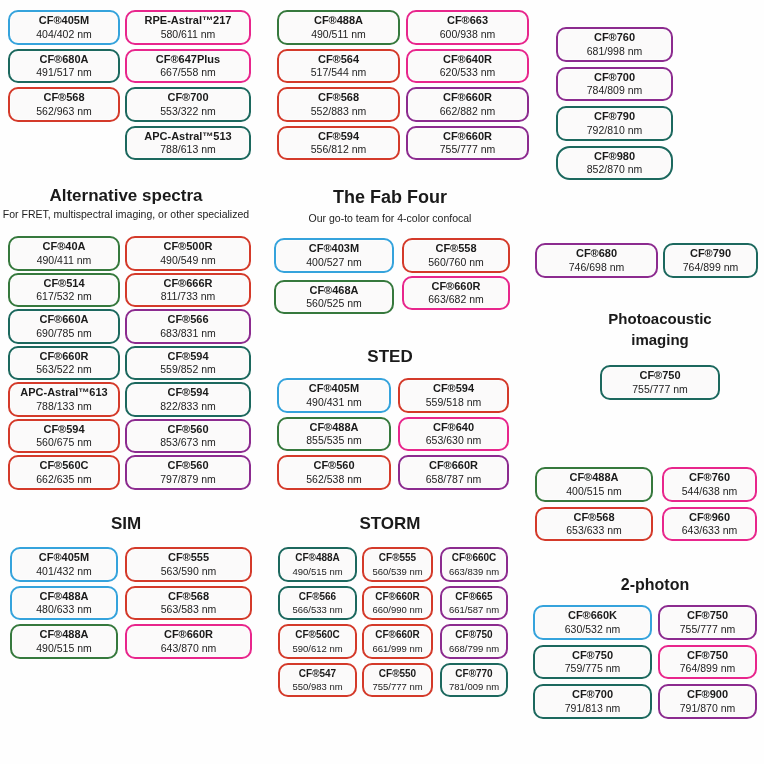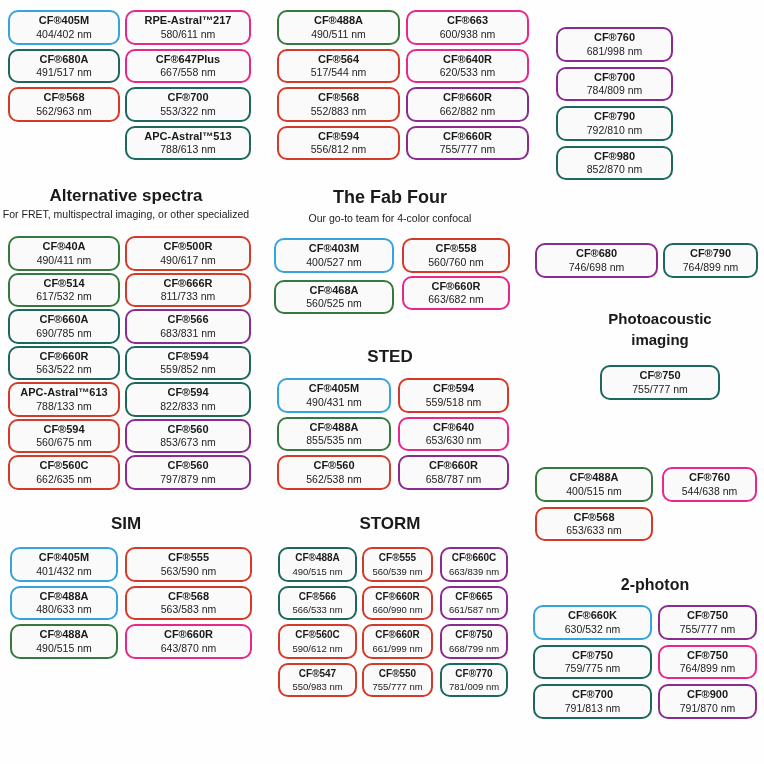--- a/index.html
+++ b/index.html
@@ -137,21 +137,21 @@
         <div class="pill-value">681/998 nm</div>
       </div>
       <div class="pill" style="border-color: rgb(140, 43, 143);">
         <div class="pill-name">CF®700</div>
         <div class="pill-value">784/809 nm</div>
       </div>
       <div class="pill" style="border-color: rgb(28, 104, 94);">
         <div class="pill-name">CF®790</div>
         <div class="pill-value">792/810 nm</div>
       </div>
-      <div class="pill" style="border-color: rgb(28, 104, 94);">
+      <div class="pill" style="border-color: rgb(28, 104, 94); border-radius: 14px;">
         <div class="pill-name">CF®980</div>
         <div class="pill-value">852/870 nm</div>
       </div>
     </div>
 
   <div class="sec-title" id="t-alt">Alternative spectra</div>
   <div class="sec-sub" id="t-alt-sub">For FRET, multispectral imaging, or other specialized</div>
   <div class="grp" id="alt1">
       <div class="pill" style="border-color: rgb(54, 121, 61);">
         <div class="pill-name">CF®40A</div>
@@ -178,21 +178,21 @@
         <div class="pill-value">560/675 nm</div>
       </div>
       <div class="pill" style="border-color: rgb(212, 58, 42);">
         <div class="pill-name">CF®560C</div>
         <div class="pill-value">662/635 nm</div>
       </div>
     </div>
   <div class="grp" id="alt2">
       <div class="pill" style="border-color: rgb(212, 58, 42);">
         <div class="pill-name">CF®500R</div>
-        <div class="pill-value">490/617 nm</div>
+        <div class="pill-value">490/549 nm</div>
       </div>
       <div class="pill" style="border-color: rgb(212, 58, 42);">
         <div class="pill-name">CF®666R</div>
         <div class="pill-value">811/733 nm</div>
       </div>
       <div class="pill" style="border-color: rgb(140, 43, 143);">
         <div class="pill-name">CF®566</div>
         <div class="pill-value">683/831 nm</div>
       </div>
       <div class="pill" style="border-color: rgb(28, 104, 94);">
@@ -295,20 +295,24 @@
       <div class="pill" style="border-color: rgb(212, 58, 42);">
         <div class="pill-name">CF®568</div>
         <div class="pill-value">653/633 nm</div>
       </div>
     </div>
   <div class="grp" id="tirf2">
       <div class="pill" style="border-color: rgb(232, 38, 140);">
         <div class="pill-name">CF®760</div>
         <div class="pill-value">544/638 nm</div>
       </div>
+      <div class="pill" style="border-color: rgb(232, 38, 140);">
+        <div class="pill-name">CF®960</div>
+        <div class="pill-value">643/633 nm</div>
+      </div>
     </div>
 
   <div class="sec-title" id="t-sim">SIM</div>
   <div class="grp" id="sim1">
       <div class="pill" style="border-color: rgb(53, 163, 220);">
         <div class="pill-name">CF®405M</div>
         <div class="pill-value">401/432 nm</div>
       </div>
       <div class="pill" style="border-color: rgb(53, 163, 220);">
         <div class="pill-name">CF®488A</div>

